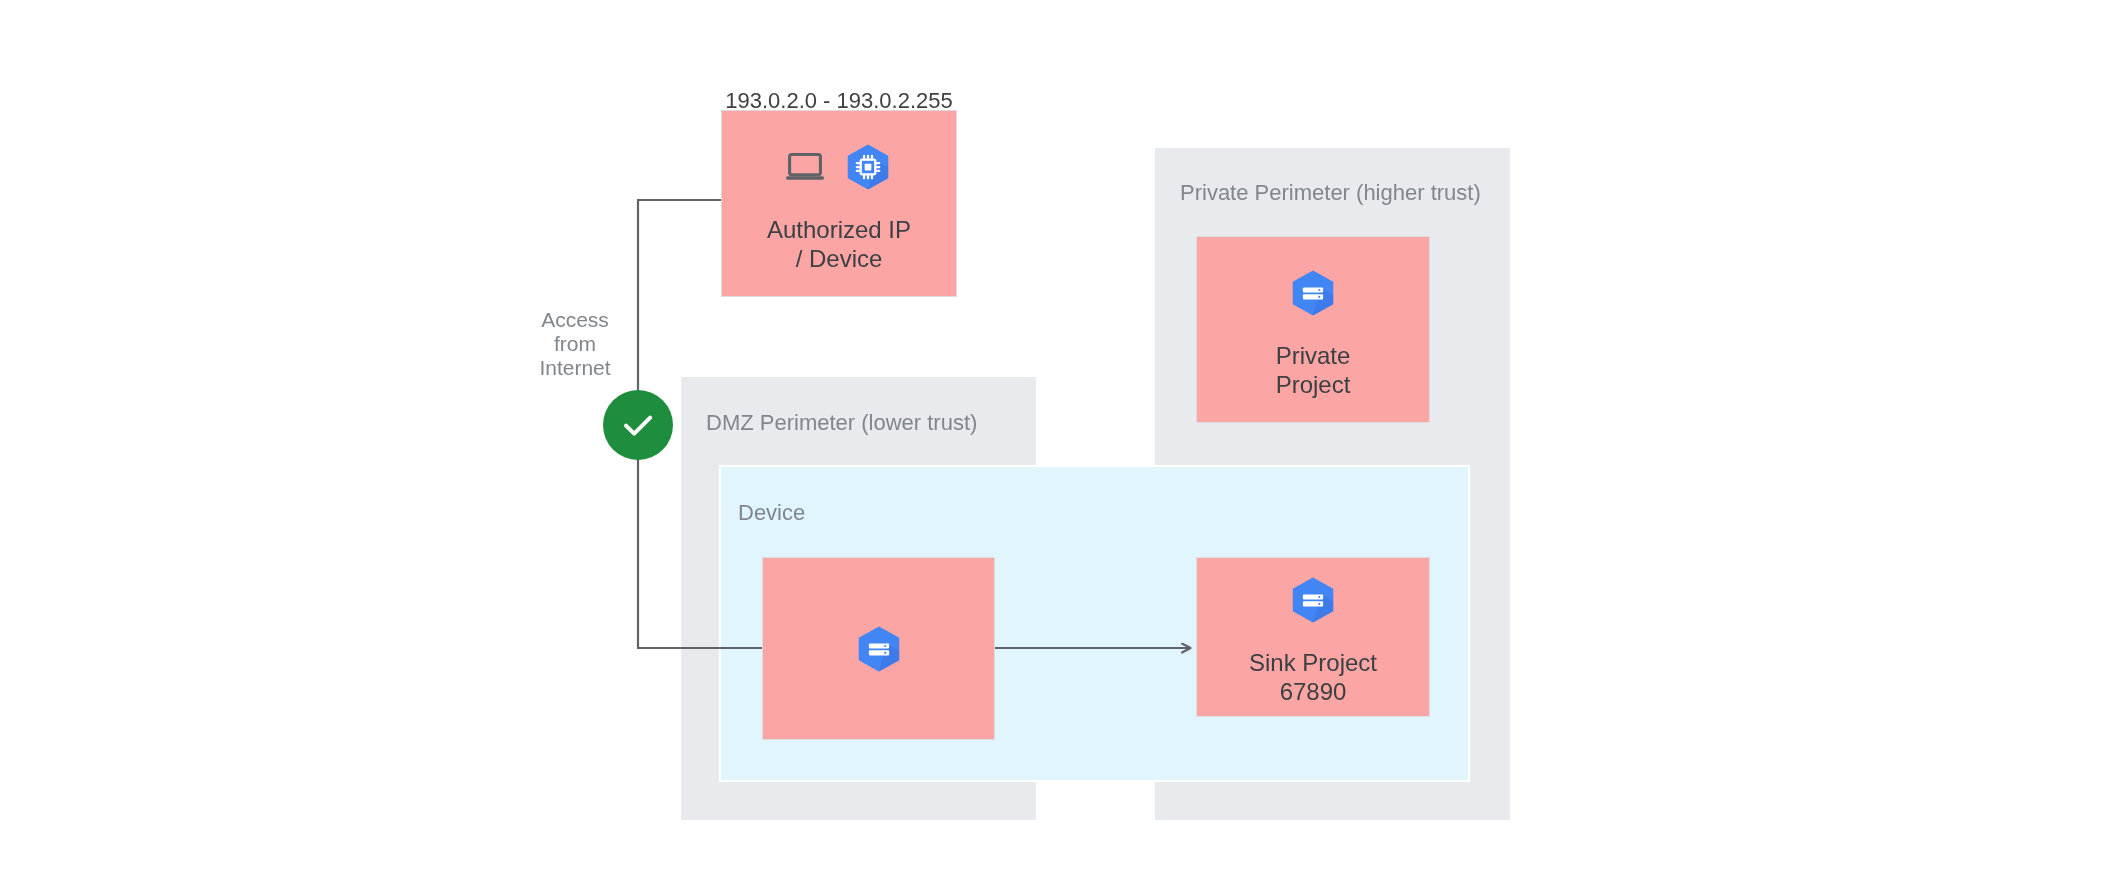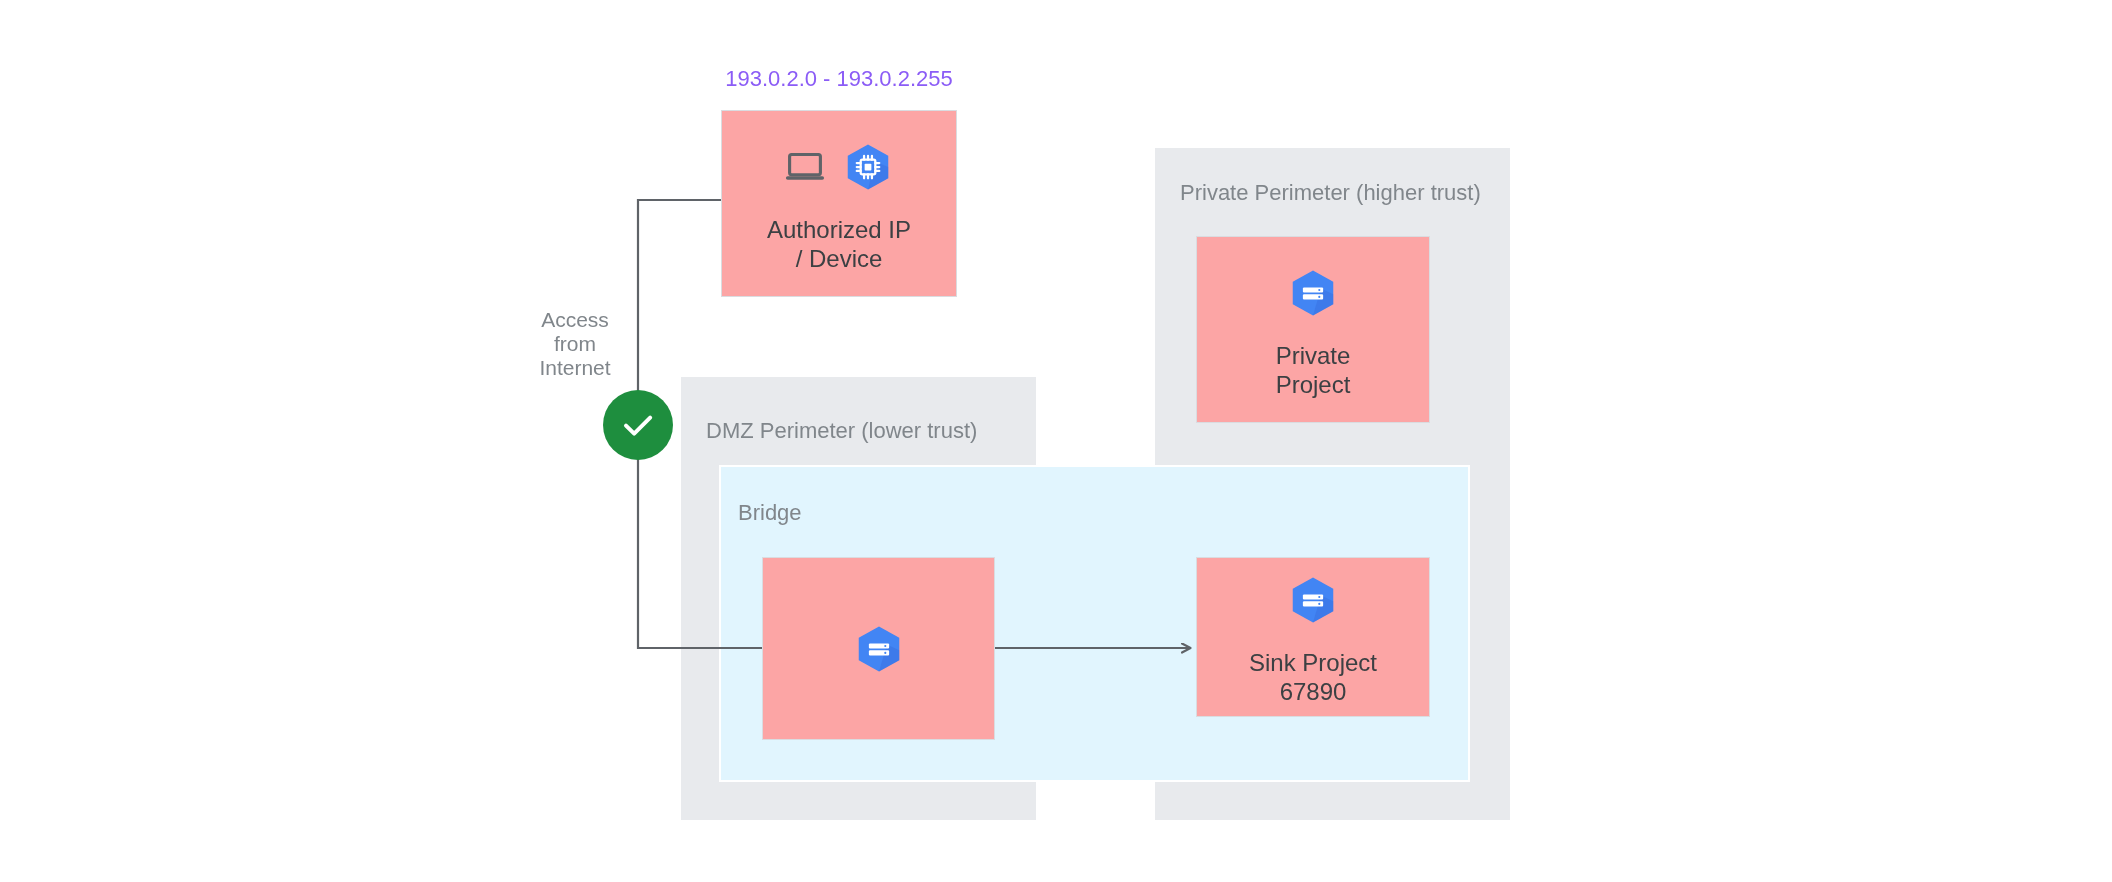--- a/index.html
+++ b/index.html
@@ -18,21 +18,21 @@
     background:#e8eaed;
   }
   .perimeter-label{
     position:absolute;
     color:#80868b;
     font-size:22px;
     line-height:26px;
     white-space:nowrap;
   }
   #dmz-perimeter{left:681px;top:377px;width:355px;height:443px;}
-  #dmz-perimeter-label{left:706px;top:410px;margin-top:8px;}
+  #dmz-perimeter-label{left:706px;top:410px;}
   #private-perimeter{left:1155px;top:148px;width:355px;height:672px;}
   #private-perimeter-label{left:1180px;top:180px;}
 
   
   #bridge{
     position:absolute;
     left:719px;top:465px;width:751px;height:317px;
     background:#e1f5fe;
     border:2px solid #ffffff;
     box-sizing:border-box;
@@ -73,23 +73,23 @@
     white-space:pre-line;
   }
   #authorized-device-card{left:721px;top:110px;width:236px;height:187px;}
   #private-project-card{left:1196px;top:236px;width:234px;height:187px;}
   #source-project-card{left:762px;top:557px;width:233px;height:183px;}
   #sink-project-card{left:1196px;top:557px;width:234px;height:160px;}
 
   
   #ip-range-label{
     position:absolute;
-    left:721px;top:66px;width:236px;
+    left:721px;top:88px;width:236px;
     text-align:center;
-    color:#8b5cf6;
+    color:#404040;
     font-size:22px;
     line-height:26px;
     white-space:nowrap;
   }
   #access-label{
     position:absolute;
     left:530px;top:264px;width:90px;
     text-align:center;
     color:#80868b;
     font-size:21px;
@@ -118,21 +118,21 @@
 
 <div id="canvas">
 
   <div class="perimeter" id="dmz-perimeter"></div>
   <div class="perimeter-label" id="dmz-perimeter-label">DMZ Perimeter (lower trust)</div>
 
   <div class="perimeter" id="private-perimeter"></div>
   <div class="perimeter-label" id="private-perimeter-label">Private Perimeter (higher trust)</div>
 
   <div id="bridge"></div>
-  <div id="bridge-label">Bridge</div>
+  <div id="bridge-label">Device</div>
 
   <svg id="connector-svg" viewBox="0 0 2112 882" xmlns="http://www.w3.org/2000/svg">
     <defs>
       <marker id="arrow-head" markerWidth="11" markerHeight="11" refX="9" refY="5.5" orient="auto" markerUnits="userSpaceOnUse">
         <path d="M1,1 L9.5,5.5 L1,10" fill="none" stroke="#5f6368" stroke-width="2.2" stroke-linecap="round" stroke-linejoin="round"></path>
       </marker>
     </defs>
 
     <path d="M721,200 L638,200 L638,648 L762,648" fill="none" stroke="#5f6368" stroke-width="2.2"></path>
 

